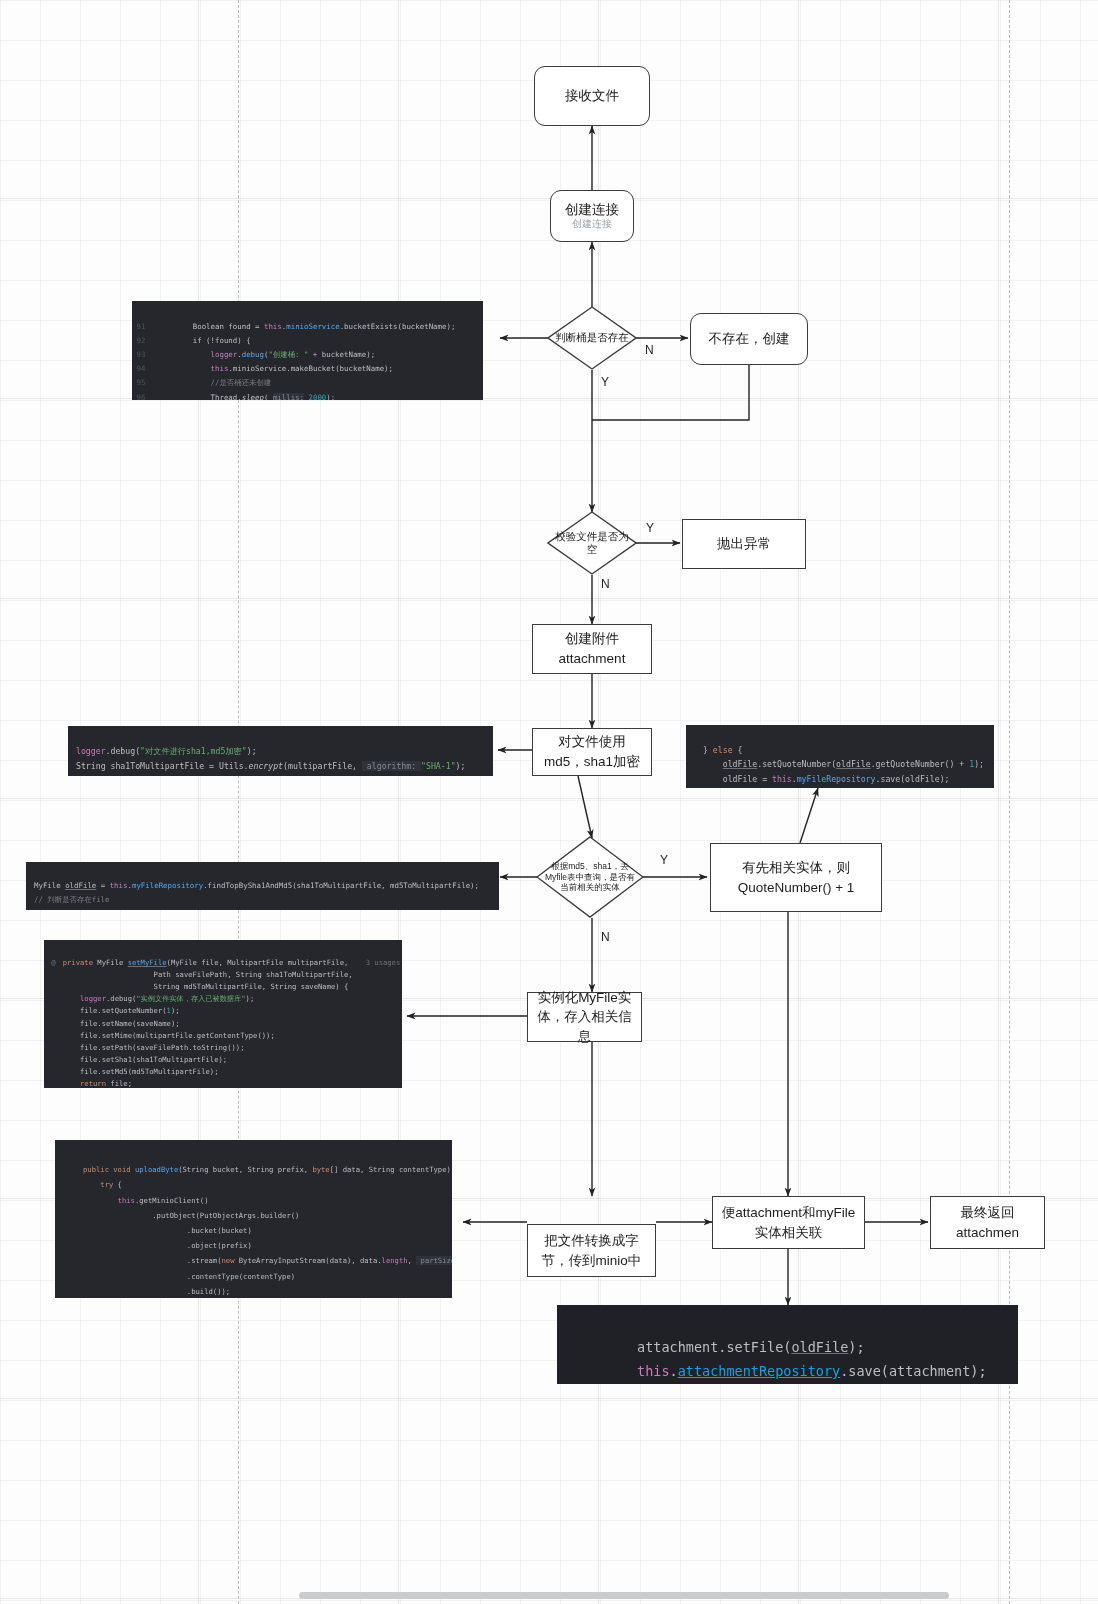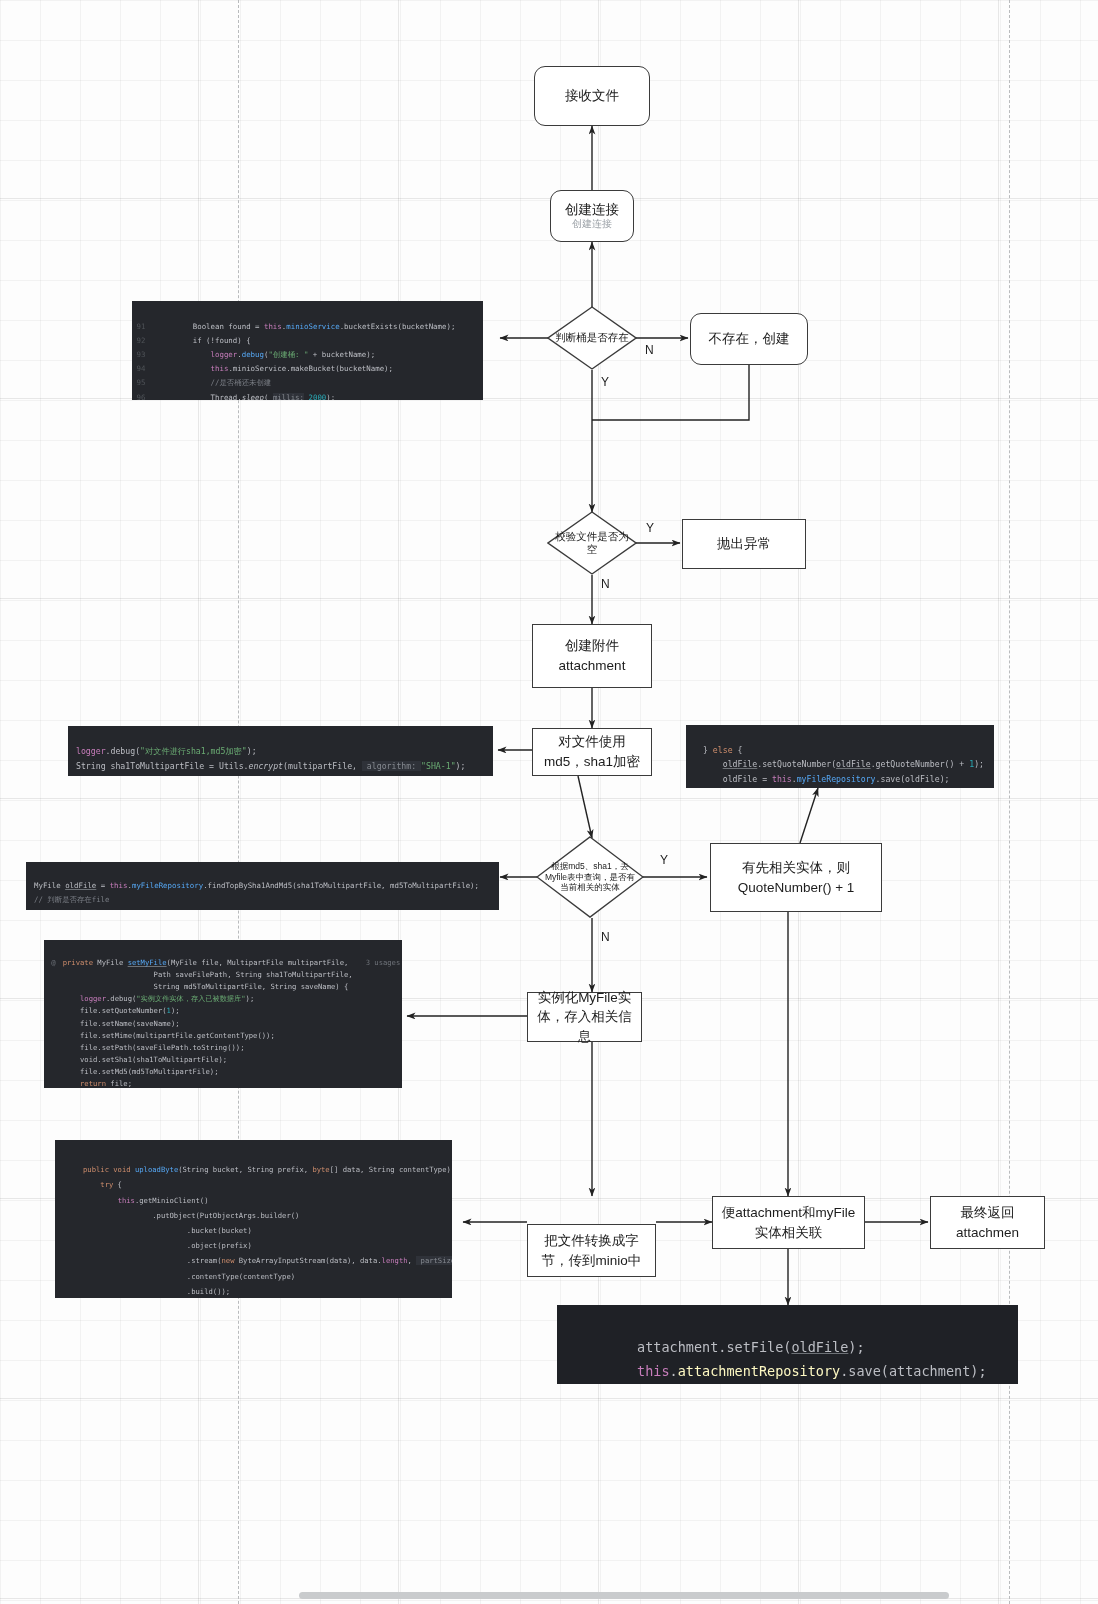--- a/index.html
+++ b/index.html
@@ -142,21 +142,21 @@
   <svg class="dshape" viewBox="0 0 90 64" preserveAspectRatio="none">
     <polygon points="45,1 89,32 45,63 1,32" fill="#fff" stroke="#3b3b3b" stroke-width="1.4" vector-effect="non-scaling-stroke"></polygon>
   </svg>
   <span class="dtext">校验文件是否为空</span>
 </div>
 
 <div class="node" style="left:682px;top:519px;width:124px;height:50px;">
   <span>抛出异常</span>
 </div>
 
-<div class="node" style="left:532px;top:624px;width:120px;height:64px;">
+<div class="node" style="left:532px;top:624px;width:120px;height:50px;">
   <span>创建附件attachment</span>
 </div>
 
 <div class="node" style="left:532px;top:728px;width:120px;height:48px;">
   <span>对文件使用md5，sha1加密</span>
 </div>
 
 <div class="node diamond big" style="left:536px;top:836px;width:108px;height:82px;">
   <svg class="dshape" viewBox="0 0 108 82" preserveAspectRatio="none">
     <polygon points="54,1 107,41 54,81 1,41" fill="#fff" stroke="#3b3b3b" stroke-width="1.4" vector-effect="non-scaling-stroke"></polygon>
@@ -222,21 +222,21 @@
 
 <div class="code" style="left:44px;top:940px;width:358px;height:148px;font-size:7.2px;line-height:12.1px;padding:5px 0 0 0;">
 <span class="ln" style="width:2.6em;text-align:center;color:#6f737a;">@</span><span class="kw">private</span><span class="white"> MyFile </span><span class="und fn">setMyFile</span><span class="white">(MyFile file, MultipartFile multipartFile,</span><span class="usage">    3 usages</span>
 <span class="ln" style="width:2.6em;"></span><span class="white">                     Path saveFilePath, String sha1ToMultipartFile,</span>
 <span class="ln" style="width:2.6em;"></span><span class="white">                     String md5ToMultipartFile, String saveName) {</span>
 <span class="ln" style="width:2.6em;"></span><span class="white">    </span><span class="fld">logger</span><span class="white">.debug(</span><span class="str">"实例文件实体，存入已被数据库"</span><span class="white">);</span>
 <span class="ln" style="width:2.6em;"></span><span class="white">    file.setQuoteNumber(</span><span class="num">1</span><span class="white">);</span>
 <span class="ln" style="width:2.6em;"></span><span class="white">    file.setName(saveName);</span>
 <span class="ln" style="width:2.6em;"></span><span class="white">    file.setMime(multipartFile.getContentType());</span>
 <span class="ln" style="width:2.6em;"></span><span class="white">    file.setPath(saveFilePath.toString());</span>
-<span class="ln" style="width:2.6em;"></span><span class="white">    void.setSha1(sha1ToMultipartFile);</span>
+<span class="ln" style="width:2.6em;"></span><span class="white">    file.setSha1(sha1ToMultipartFile);</span>
 <span class="ln" style="width:2.6em;"></span><span class="white">    file.setMd5(md5ToMultipartFile);</span>
 <span class="ln" style="width:2.6em;"></span><span class="white">    </span><span class="kw">return</span><span class="white"> file;</span>
 <span class="ln" style="width:2.6em;"></span>
 </div>
 
 <div class="code" style="left:40px;top:1140px;width:397px;height:158px;font-size:7.2px;line-height:15.2px;padding:7px 0 0 28px;margin-left:15px;">
 <span class="kw">public void </span><span class="fn">uploadByte</span><span class="white">(String bucket, String prefix, </span><span class="kw">byte</span><span class="white">[] data, String contentType) {</span>
 <span class="white">    </span><span class="kw">try</span><span class="white"> {</span>
 <span class="white">        </span><span class="fld">this</span><span class="white">.getMinioClient()</span>
 <span class="white">                .putObject(PutObjectArgs.builder()</span>
@@ -246,17 +246,17 @@
 <span class="white">                        .contentType(contentType)</span>
 <span class="white">                        .build());</span>
 
 
 
 
 </div>
 
 <div class="code" style="left:557px;top:1305px;width:461px;height:79px;font-size:13.5px;line-height:24px;padding:6px 0 0 80px;background:#1f2126;">
 <span class="white">attachment.setFile(</span><span class="und white">oldFile</span><span class="white">);</span>
-<span class="fld">this</span><span class="white">.</span><span class="fn" style="color:#fef9c3;">attachmentRepository</span><span class="white">.save(attachment);</span>
+<span class="fld">this</span><span class="white">.</span><span class="fn" style="color:#0ea5e9;text-decoration:underline;">attachmentRepository</span><span class="white">.save(attachment);</span>
 
 </div>
 
 <div class="hscroll"></div>
 
 </body></html>

